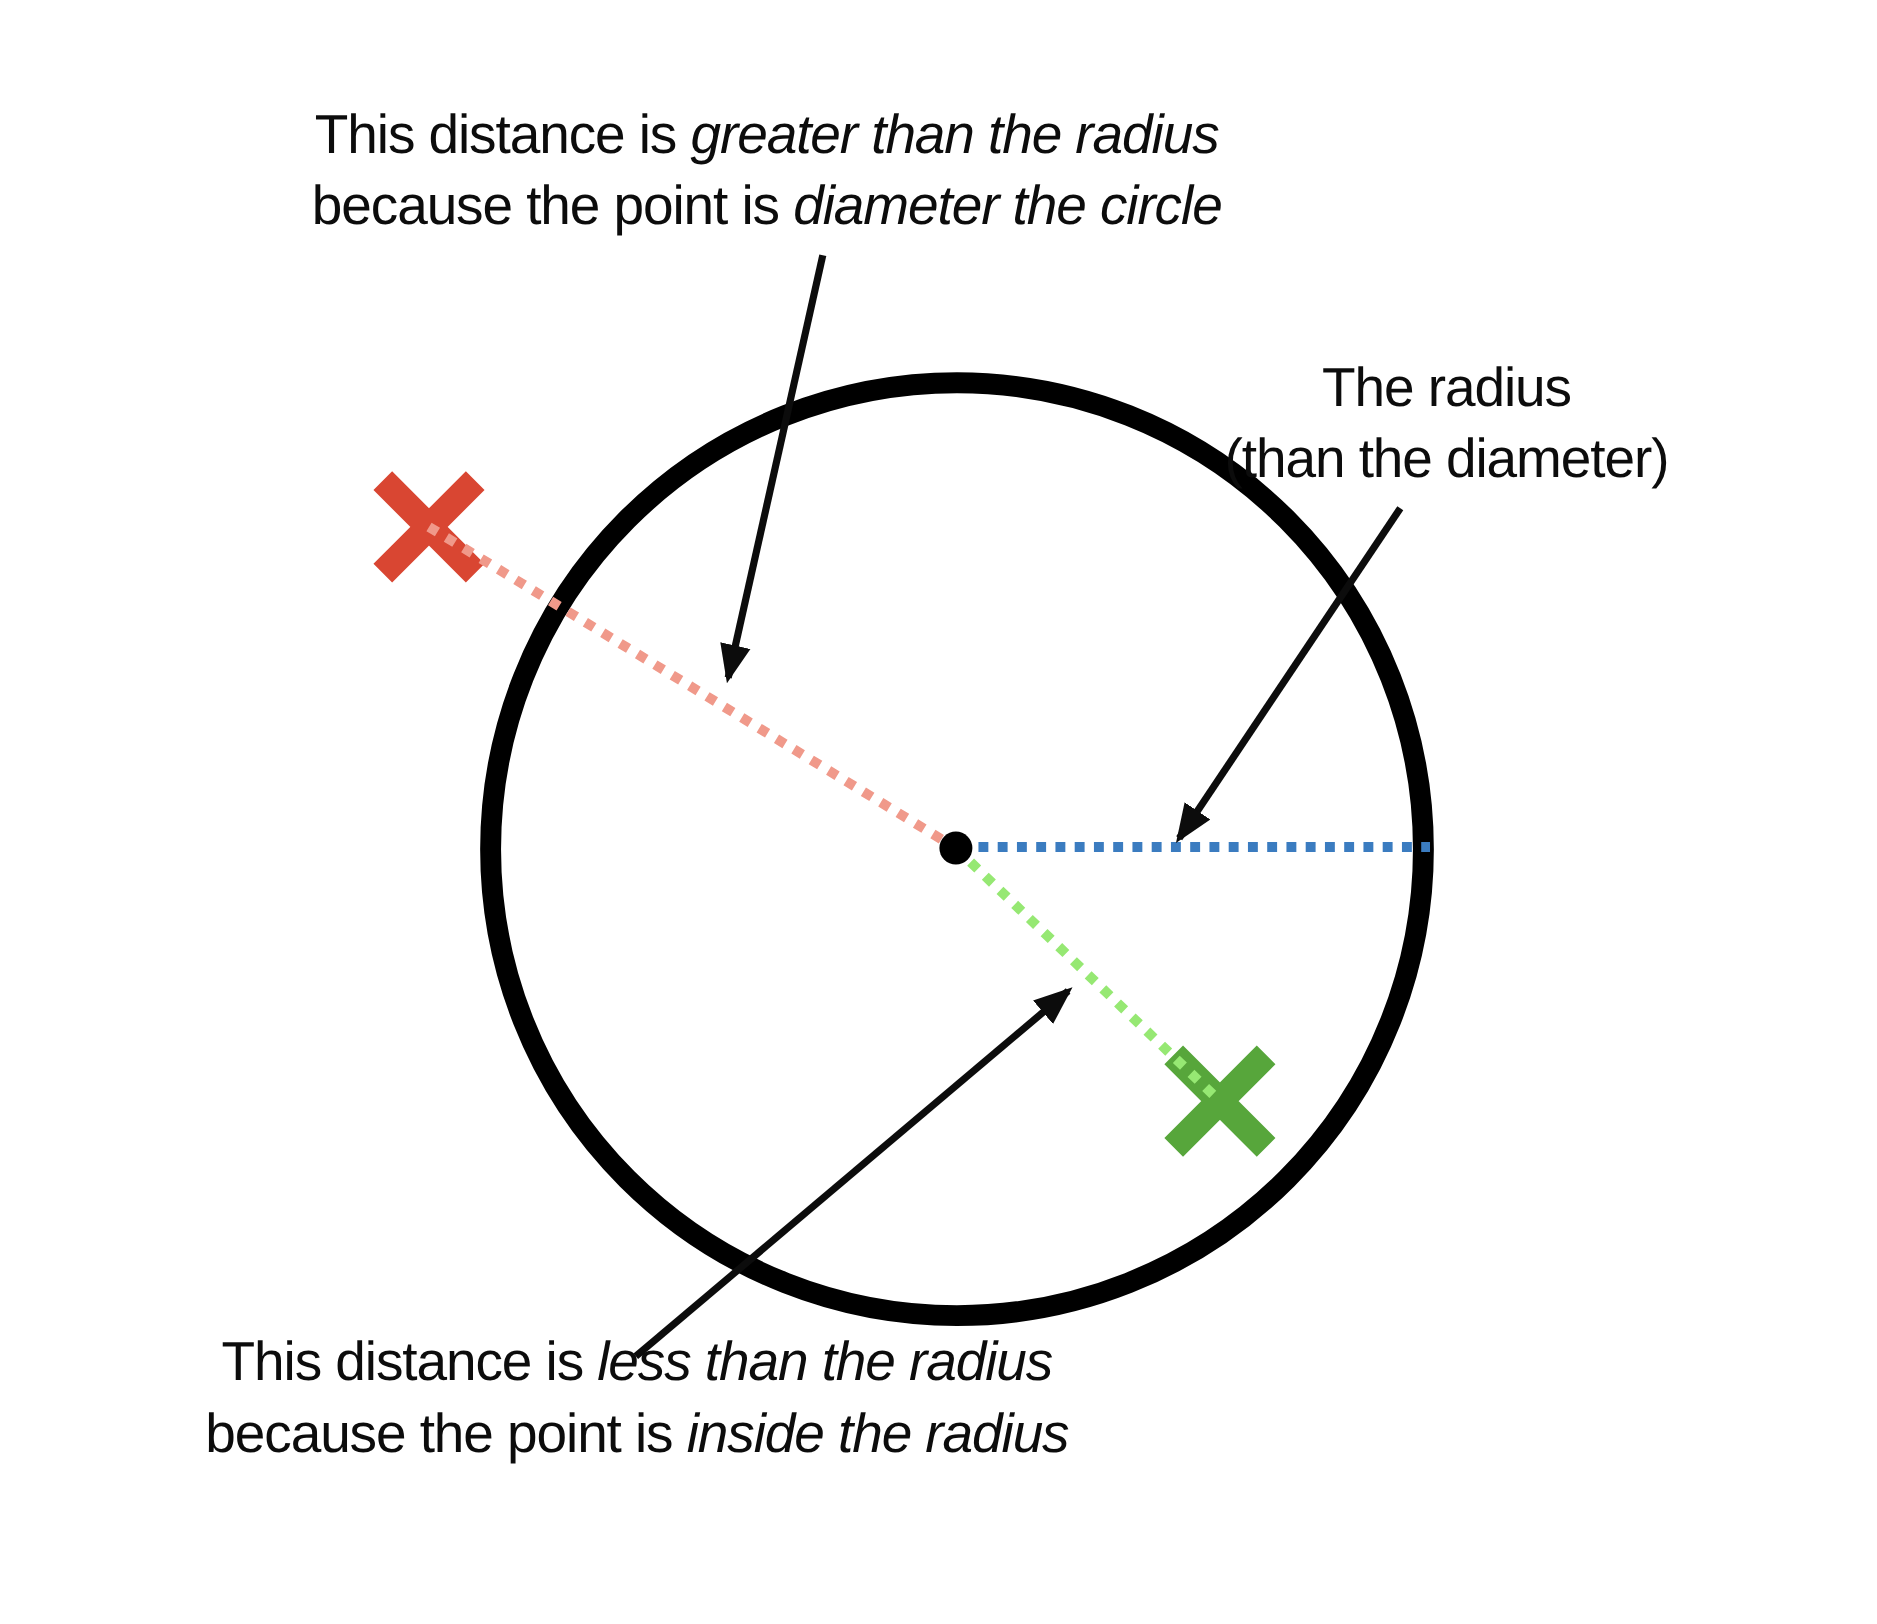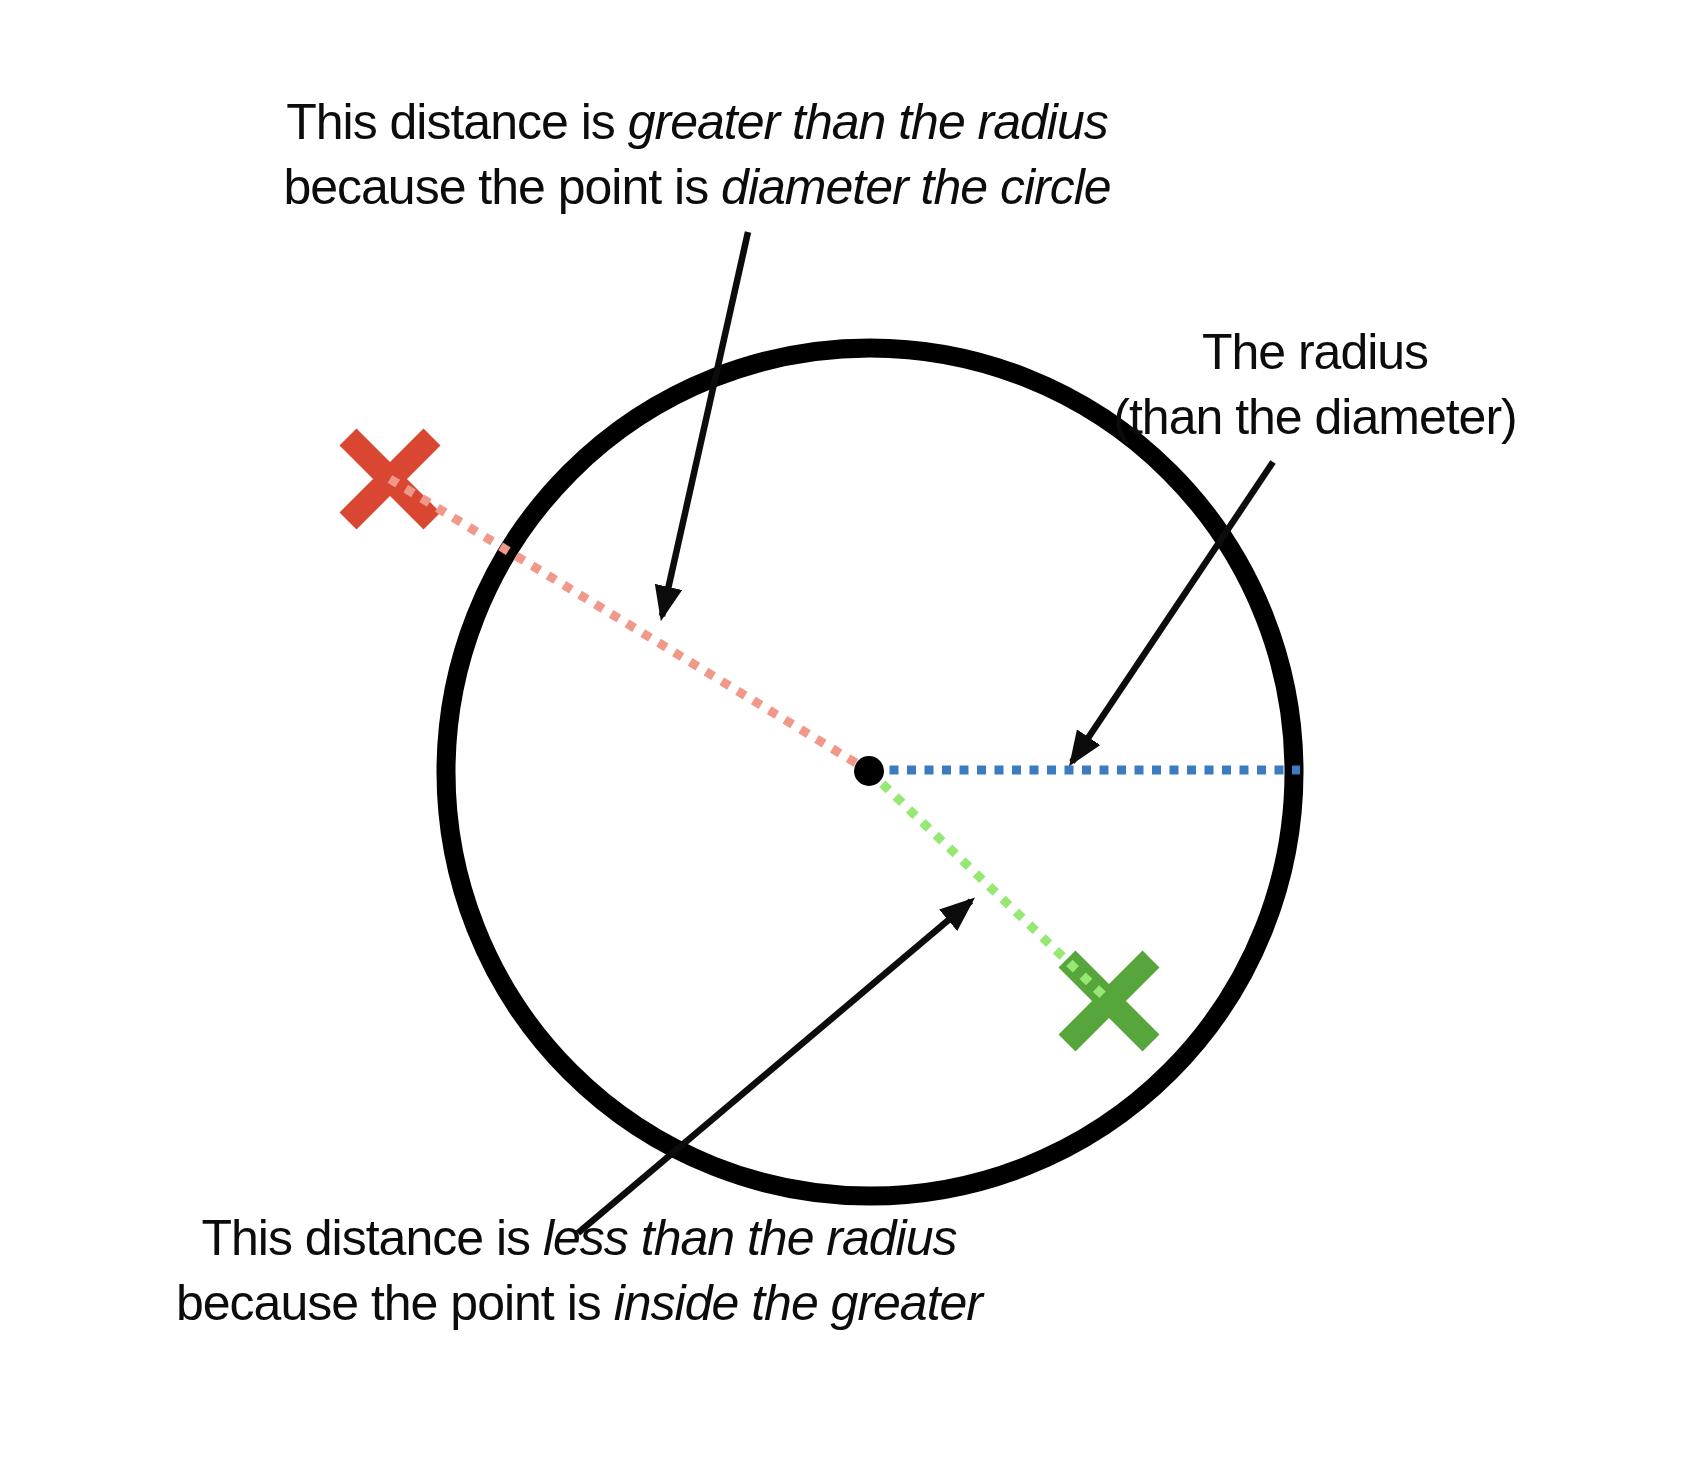--- a/index.html
+++ b/index.html
@@ -96,16 +96,16 @@
     <div><span>because the point is </span><em>diameter the circle</em></div>
   </div>
 
   <div class="note" style="left:1315px; top:320px;">
     <div>The radius</div>
     <div>(than the diameter)</div>
   </div>
 
   <div class="note" style="left:535px; top:1206px;margin-left:44px;">
     <div><span>This distance is </span><em>less than the radius</em></div>
-    <div><span>because the point is </span><em>inside the greater</em></div>
+    <div><span>because the point is </span><em>inside the radius</em></div>
   </div>
 
 </div>
 
 </body></html>

